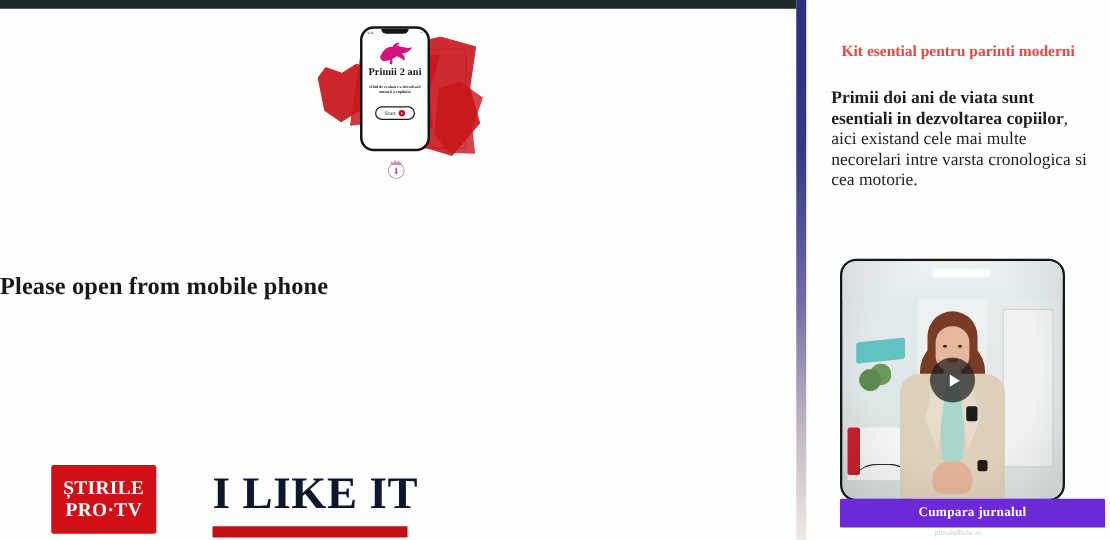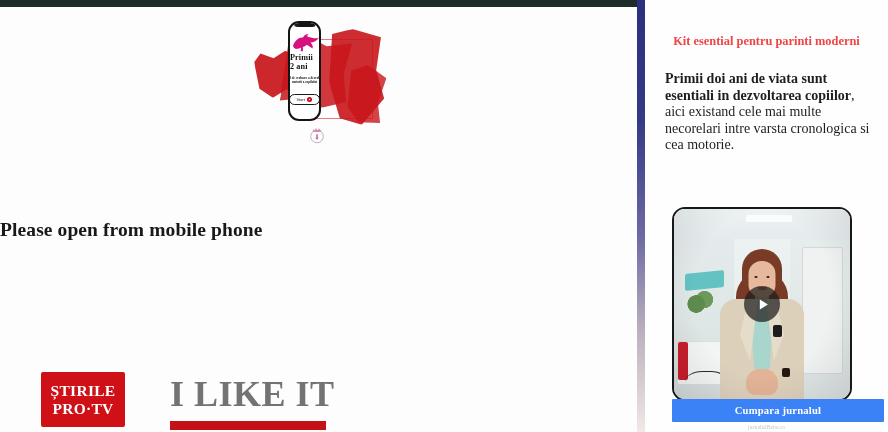--- a/index.html
+++ b/index.html
@@ -36,21 +36,21 @@
   .b2{left:30px; top:16px; width:66px;height:70px; transform:rotate(6deg); opacity:.85;
       clip-path:polygon(4% 10%,30% 0%,62% 12%,100% 4%,92% 48%,100% 88%,64% 100%,30% 90%,0% 96%);}
   .b3{left:76px; top:8px;  width:54px;height:96px; transform:rotate(-3deg); opacity:.9;
       clip-path:polygon(10% 4%,48% 0%,100% 10%,88% 44%,100% 74%,56% 100%,16% 92%,0% 54%);}
   .b4{left:95px; top:44px; width:36px;height:58px; transform:rotate(8deg); opacity:.8;
       clip-path:polygon(0% 14%,44% 0%,100% 18%,86% 62%,100% 96%,40% 100%,4% 76%);}
   .bline{position:absolute;left:40px;top:18px;width:78px;height:78px;
       border:1.4px solid #c8151b;opacity:.55;}
 
   .phone{
-    position:absolute;left:288px;top:14px;width:33px;height:100px;
+    position:absolute;left:288px;top:14px;width:56px;height:100px;
     background:#ffffff;border:2.3px solid #141414;border-radius:11px;
     box-sizing:border-box;overflow:hidden;z-index:4;
   }
   .phone .notch{
     position:absolute;left:50%;top:0;transform:translateX(-50%);
     width:22px;height:4px;background:#141414;border-radius:0 0 4px 4px;
   }
   .phone .statusbar{
     position:absolute;left:0;top:1px;width:100%;height:5px;
     display:flex;justify-content:space-between;padding:0 4px;box-sizing:border-box;
@@ -97,21 +97,21 @@
   }
   .protv{
     width:84px;height:55px;background:#cf1017;border-radius:2px;
     display:flex;flex-direction:column;align-items:center;justify-content:center;
     color:#fff;
   }
   .protv .l1{font-weight:bold;font-size:15.5px;letter-spacing:.3px;line-height:17px;}
   .protv .l2{font-weight:bold;font-size:15.5px;letter-spacing:.3px;line-height:17px;margin-top:1px;}
   .ilikeit-wrap{margin-left:45px;display:flex;flex-direction:column;}
   .ilikeit{
-    font-weight:bold;font-size:36px;color:#737373;letter-spacing:.5px;line-height:38px;
+    font-weight:bold;font-size:36px;color:#0f172a;letter-spacing:.5px;line-height:38px;
     margin-top:6px;
   }
   .ired{width:156px;height:9px;background:#c41017;margin-top:8px;}
 
   
   .divider{
     position:absolute;left:637px;top:0;width:8px;height:432px;z-index:25;
     background:linear-gradient(180deg,#2c2f7f 0%,#343a86 28%,#6e6aa4 55%,#b9aebd 76%,#ded5d6 92%,#efe9e7 100%);
   }
 
@@ -194,21 +194,21 @@
 
   .play-btn{
     position:absolute;left:50%;top:50%;transform:translate(-50%,-50%);
     width:36px;height:36px;border-radius:50%;background:rgba(28,28,28,.72);
     display:flex;align-items:center;justify-content:center;
   }
   .play-btn svg{width:13px;height:13px;margin-left:2px;}
 
   .cta{
     position:absolute;left:27px;top:399px;width:212px;height:23px;
-    background:#3b82f6;display:flex;align-items:center;justify-content:center;
+    background:#6d28d9;display:flex;align-items:center;justify-content:center;
     border-radius:1px;
   }
   .cta span{
     font-family:"Liberation Serif",serif;font-weight:bold;
     font-size:10.6px;color:#ffffff;letter-spacing:.2px;
   }
   .cta-sub{
     position:absolute;left:0;top:424px;width:243px;text-align:center;
     font-size:6px;color:#c9c9cc;font-family:"Liberation Serif",serif;
   }

